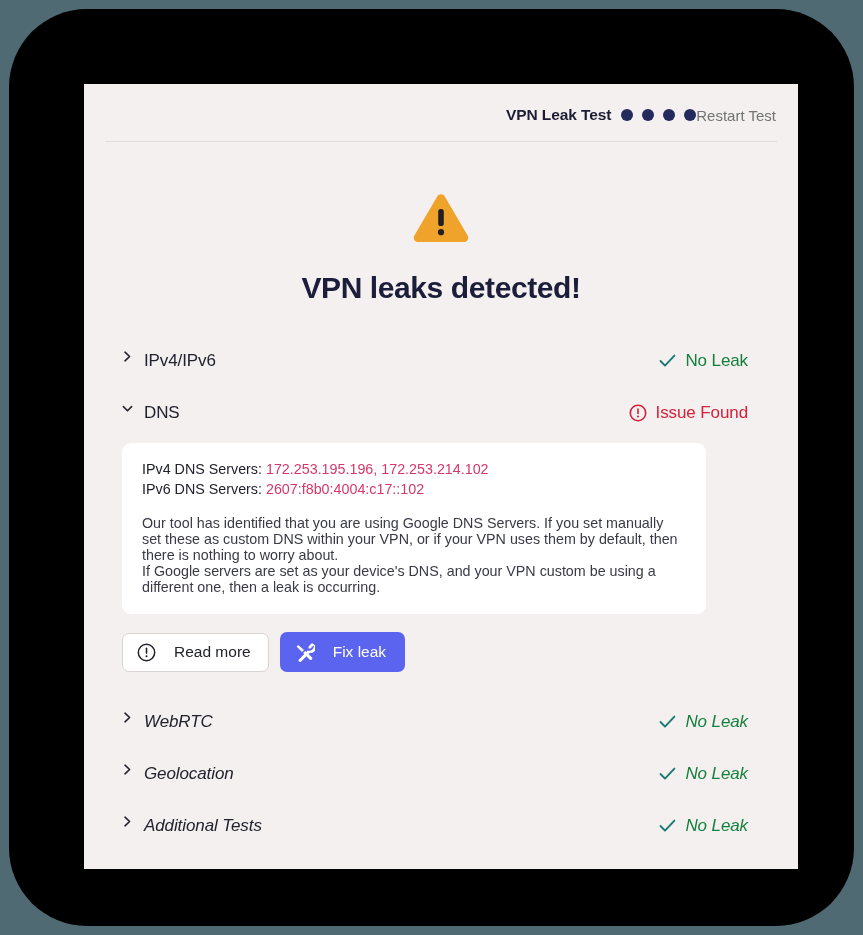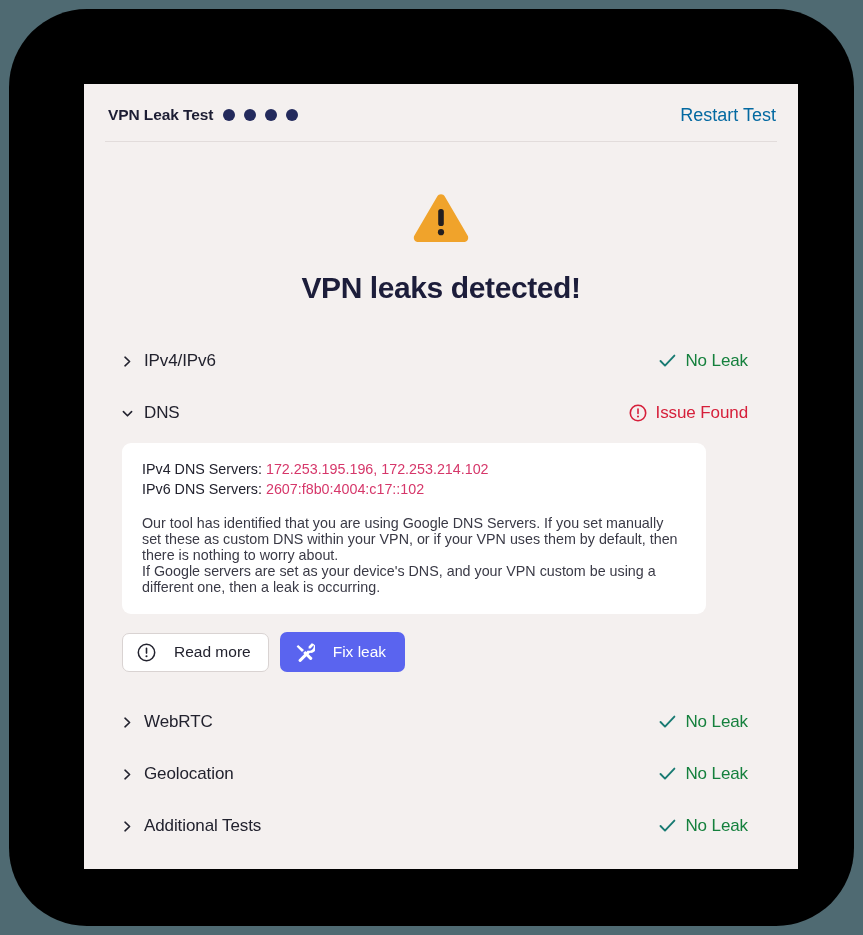--- a/index.html
+++ b/index.html
@@ -36,21 +36,21 @@
     width: 714px;
     height: 785px;
     background: #f4f0ef;
     padding: 0;
   }
 
   
   .card-header {
     display: flex;
     align-items: center;
-    justify-content: space-between;
+    justify-content: flex-end;
     padding: 14px 22px 0 24px;
     height: 48px;
   }
 
   .brand {
     display: flex;
     align-items: center;
     gap: 9px;
   }
 
@@ -70,22 +70,22 @@
 
   .brand-dots .dot {
     width: 12px;
     height: 12px;
     border-radius: 50%;
     background: #232a5c;
     display: block;
   }
 
   .restart-link {
-    font-size: 18px;
-    color: #0369a1;
+    font-size: 15px;
+    color: #737373;
     text-decoration: none;
     cursor: pointer;
   }
 
   .header-divider {
     height: 1px;
     background: #e2dcdb;
     margin: 9px 21px 0 21px;
   }
 
@@ -117,21 +117,20 @@
   .test-row {
     display: flex;
     align-items: center;
     justify-content: space-between;
     height: 52px;
     cursor: pointer;
   }
 
   .test-left {
     display: flex;
-    align-items: center;
     gap: 11px;
   }
 
   .chev {
     width: 11px;
     height: 11px;
     flex: 0 0 11px;
     display: block;
   }
 
@@ -328,21 +327,21 @@
                 <path d="M8.2 11.0 L10.3 8.9 L17.0 15.6 a1.5 1.5 0 0 1 -2.1 2.1 L8.2 11.0 Z"></path>
                 <path d="M16.8 1.3 L13.6 4.5 L13.6 6.4 L15.5 6.4 L18.7 3.2 a4.6 4.6 0 0 1 -5.9 5.4 L3.9 17.4 a1.6 1.6 0 0 0 2.3 2.2 L15.0 10.8 a4.6 4.6 0 0 0 1.8 -9.5 Z"></path>
               </g>
             </svg>
           </span>
           <span>Fix leak</span>
         </button>
       </div>
     </div>
 
-    <div class="tests" style="margin-top:24px;">
+    <div class="tests" style="margin-top:24px;font-style:italic;">
 
       <div class="test-row">
         <div class="test-left">
           <span class="chev">
             <svg class="icon-svg" width="11" height="11" viewBox="0 0 11 11">
               <path d="M3 1.2 L7.6 5.5 L3 9.8" fill="none" stroke="#22222e" stroke-width="1.6" stroke-linecap="round" stroke-linejoin="round"></path>
             </svg>
           </span>
           <span class="test-label">WebRTC</span>
         </div>

